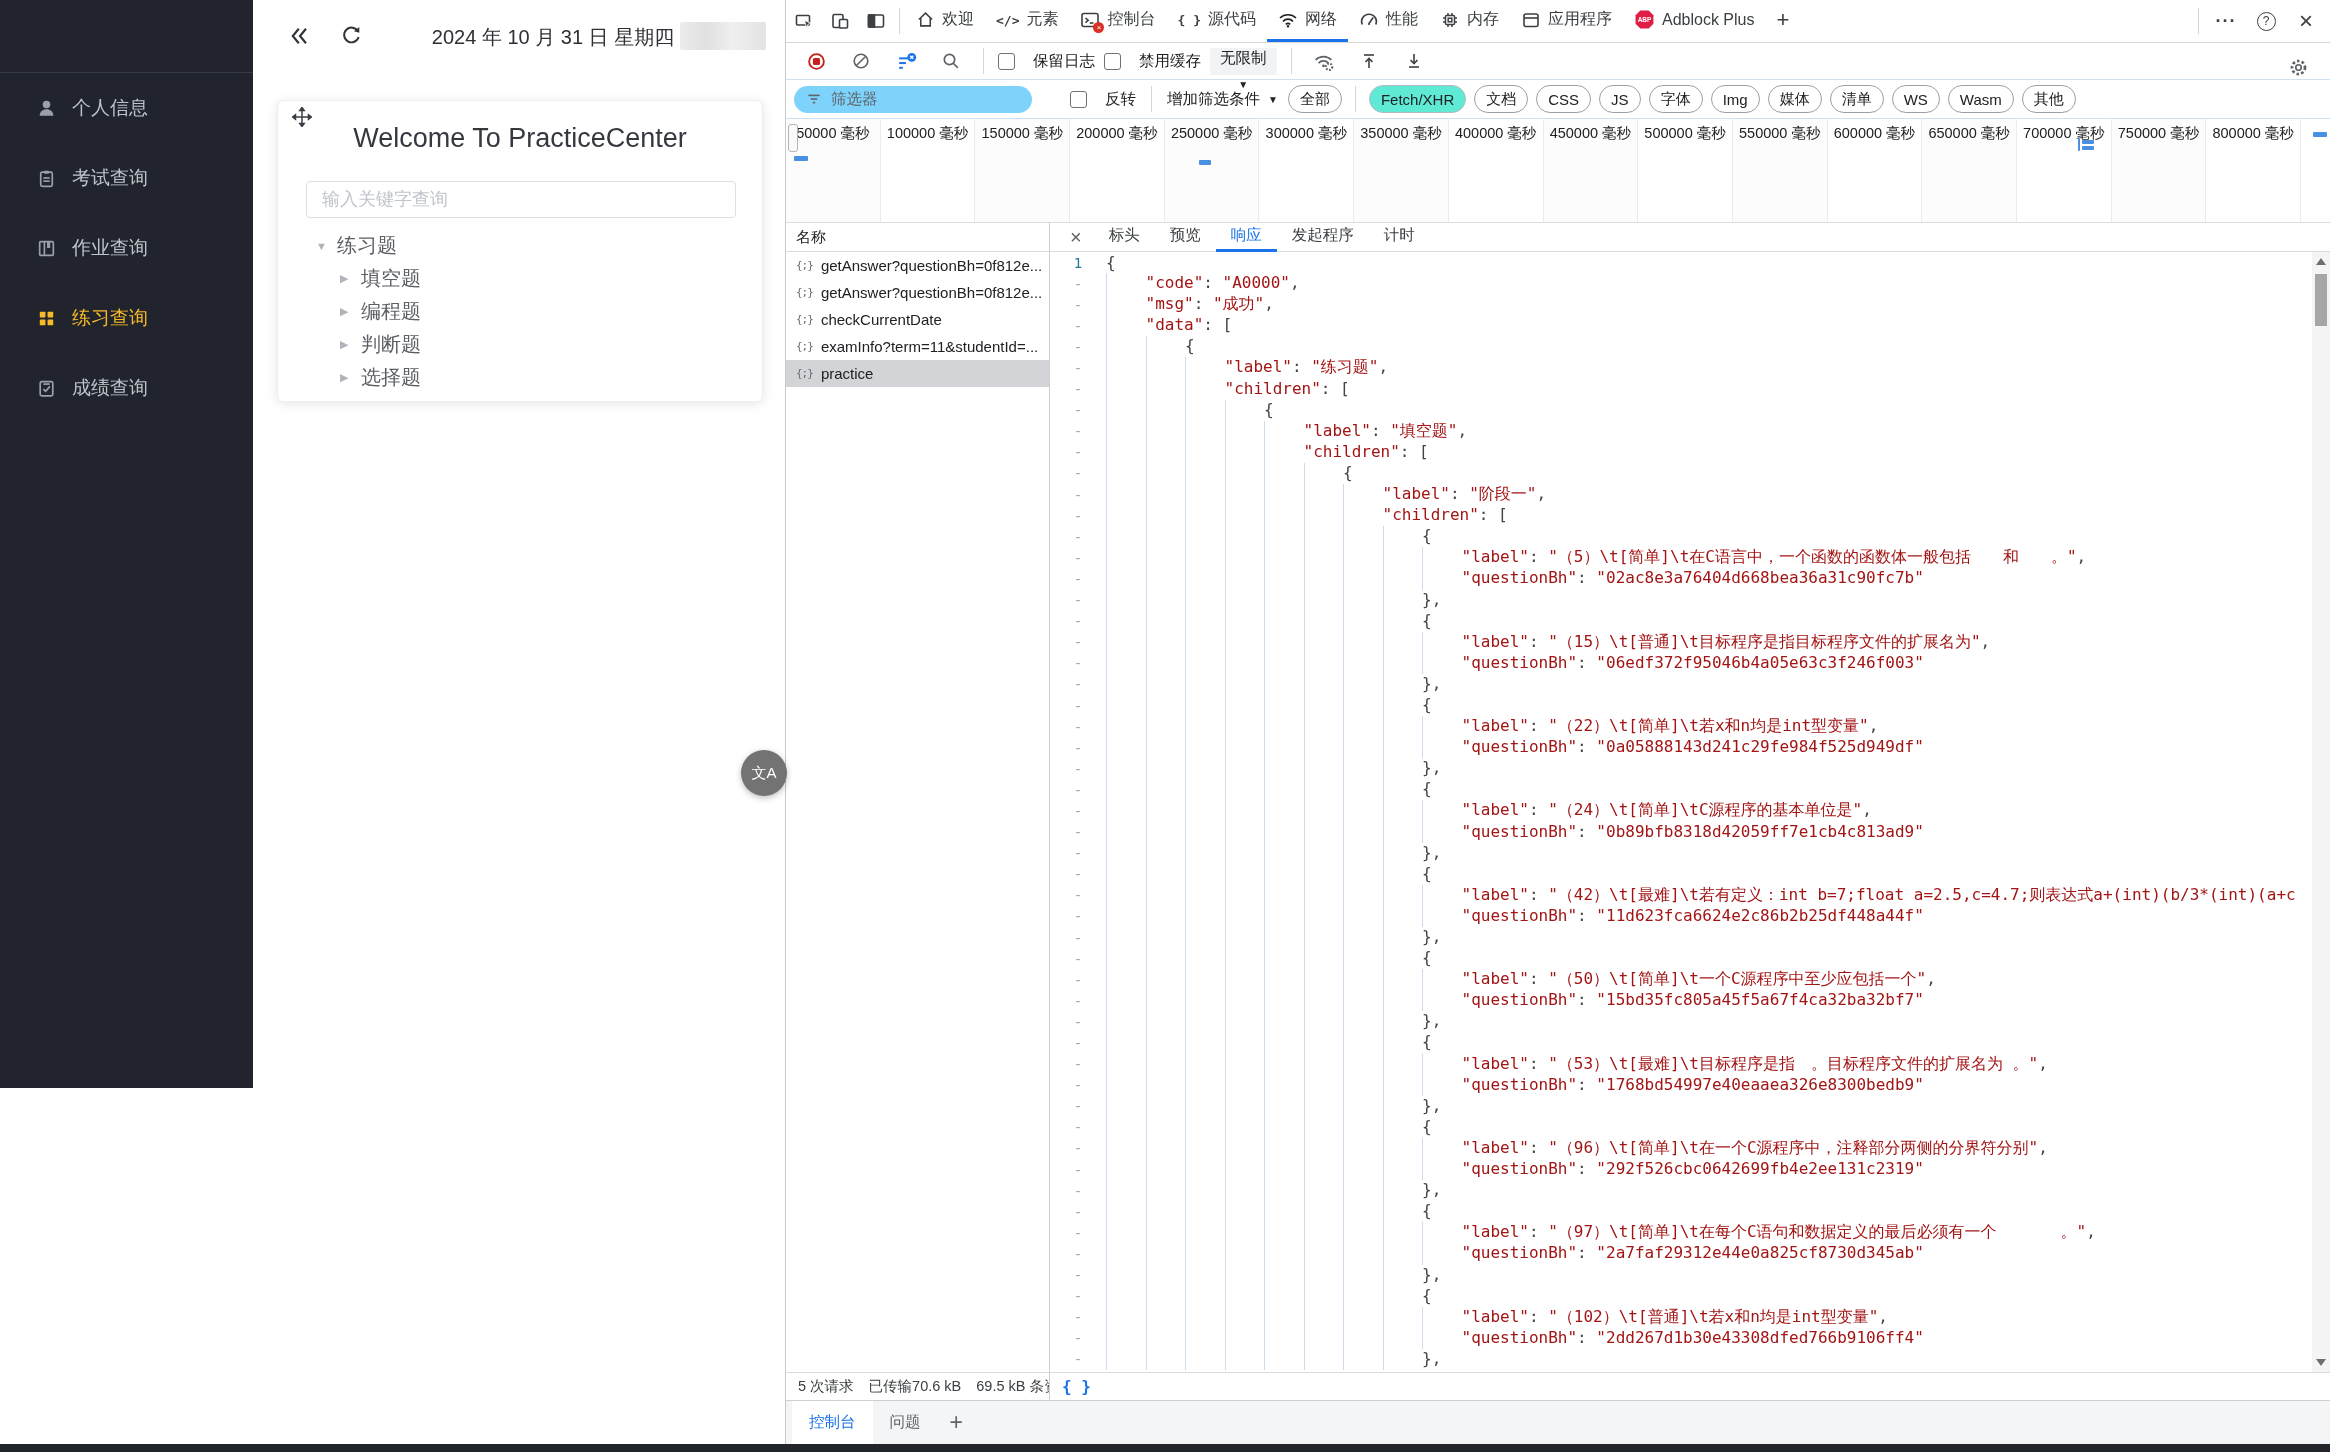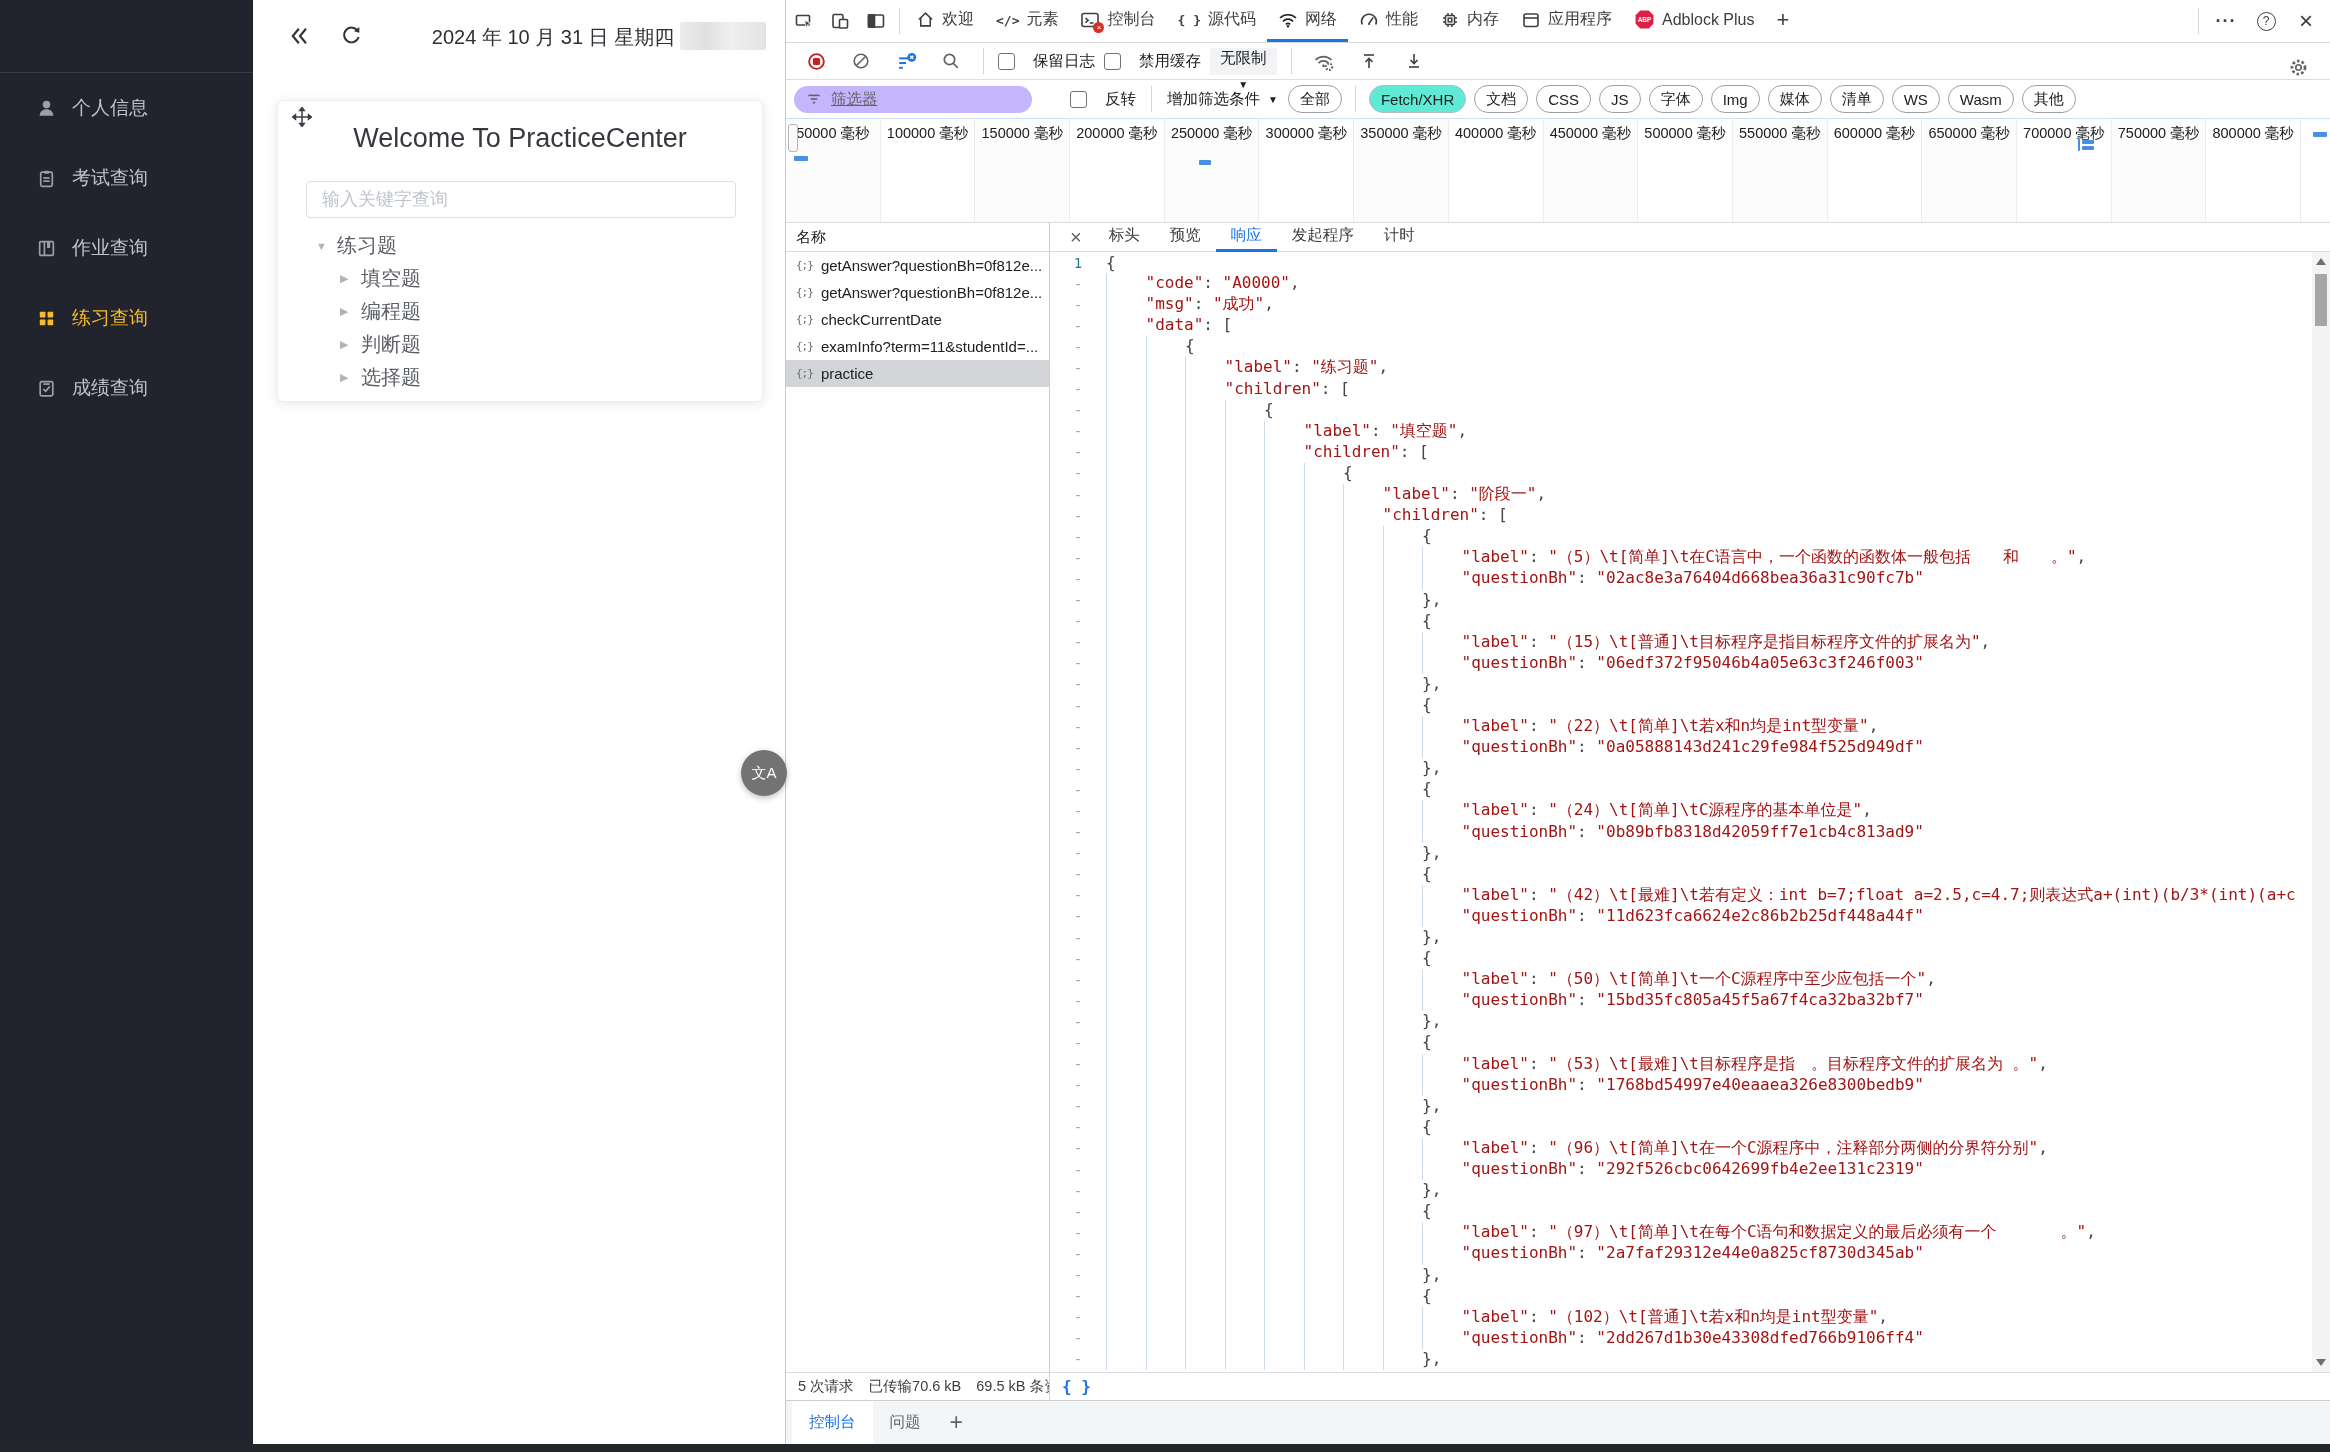--- a/index.html
+++ b/index.html
@@ -1,21 +1,21 @@
 <!DOCTYPE html>
 <html><head>
 <meta charset="utf-8">
 <style>
   html,body{margin:0;padding:0;background:#dcdcdc;font-family:"Liberation Sans","DejaVu Sans",sans-serif;}
   .screen{position:relative;width:2330px;height:1452px;background:#fff;overflow:hidden;}
   .abs{position:absolute;}
   svg{display:block;}
 
   
-  .sidebar{left:0;top:0;width:253px;height:1452px;background:#21242c;}
+  .sidebar{left:0;top:0;width:253px;height:1088px;background:#21242c;}
   .sidebar-top{height:72px;border-bottom:1px solid #383c46;}
   .side-item{height:70px;display:flex;align-items:center;gap:15px;padding-left:36px;color:#bfc4cc;font-size:19px;cursor:pointer;}
   .side-item .sicon{color:#9aa0ab;width:21px;height:21px;}
   .side-item.active{color:#f7ba2a;}
   .side-item.active .sicon{color:#f7ba2a;}
 
   
   .app{left:253px;top:0;width:532px;height:1452px;background:#fff;}
   .app-header{position:absolute;left:0;top:0;width:100%;height:72px;}
   .hdr-btn{position:absolute;top:24px;width:24px;height:24px;color:#303338;}
@@ -48,21 +48,21 @@
 
   .dt-row2{position:absolute;left:0;top:43px;right:0;height:36px;display:flex;align-items:center;gap:9px;padding-left:12px;border-bottom:1px solid #cfe0f3;}
   .cbx{width:15px;height:15px;border:1.5px solid #6f7377;border-radius:3px;background:#fff;flex:none;}
   .cb-label{font-size:15.5px;color:#202124;margin-left:6px;}
   .cb-group{display:flex;align-items:center;cursor:pointer;gap:12px;}
   .throttle{display:flex;align-items:center;gap:10px;background:#f1f3f4;border-radius:3px;height:27px;padding:0 10px;font-size:15.5px;color:#202124;cursor:pointer;flex-direction:column;}
   .tri-down{font-size:10px;color:#202124;}
   .gear-right{position:absolute;right:14px;top:6px;}
 
   .dt-row3{position:absolute;left:0;top:80px;right:0;height:38px;display:flex;align-items:center;gap:10px;padding-left:8px;border-bottom:1px solid #cfe0f3;}
-  .filter-pill{display:flex;align-items:center;gap:9px;width:238px;height:27px;background:#c4b5fd;border-radius:14px;padding-left:12px;font-size:15.5px;color:#5f6368;box-sizing:border-box;text-decoration:underline;}
+  .filter-pill{display:flex;align-items:center;gap:9px;width:238px;height:27px;background:#7dd3fc;border-radius:14px;padding-left:12px;font-size:15.5px;color:#5f6368;box-sizing:border-box;}
   .morefilter{display:flex;align-items:center;gap:8px;font-size:15.5px;color:#202124;cursor:pointer;}
   .chips{display:flex;align-items:center;gap:8px;}
   .chip{height:26px;padding:0 11px;border:1px solid #9aa0a6;border-radius:14px;font-size:15px;color:#202124;display:flex;align-items:center;cursor:pointer;white-space:nowrap;background:#fff;}
   .chip.sel{background:#5eead4;border-color:#b6babf;}
 
   .timeline{position:absolute;left:0;top:118px;right:0;height:104px;border-bottom:1px solid #e3e3e3;display:flex;overflow:hidden;}
   .tl-col{width:94.7px;flex:none;border-right:1px solid #ececec;font-size:14.5px;color:#202124;text-align:center;padding-top:6px;box-sizing:border-box;white-space:nowrap;}
   .tl-col:nth-child(odd){background:rgba(0,0,0,.013);}
   .tl-handle{position:absolute;left:2px;top:6px;width:8px;height:26px;border:1px solid #b5b5b5;border-radius:3px;background:#fafafa;}
   .tl-mark{position:absolute;background:#4a90e2;border-radius:1px;}

